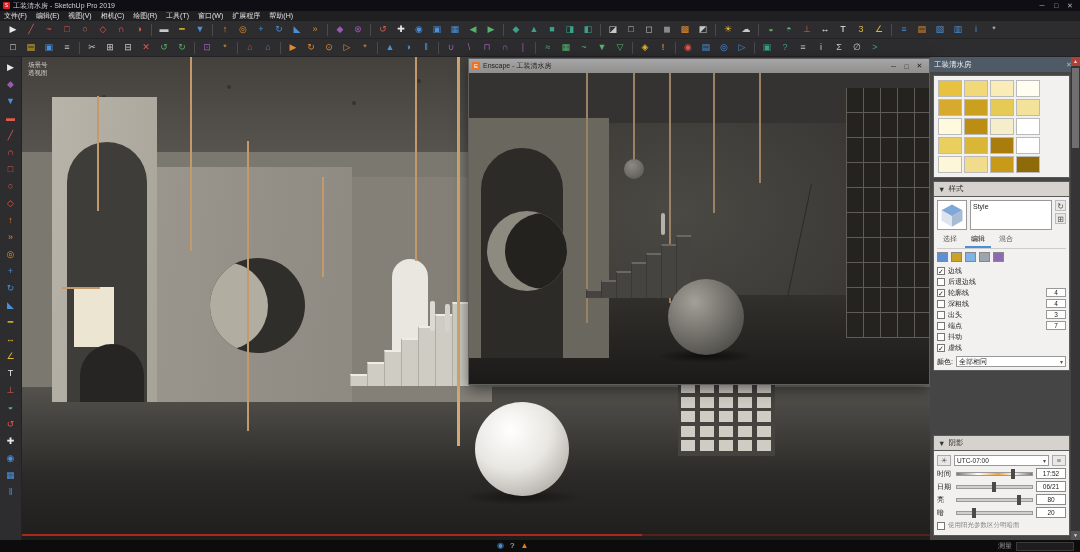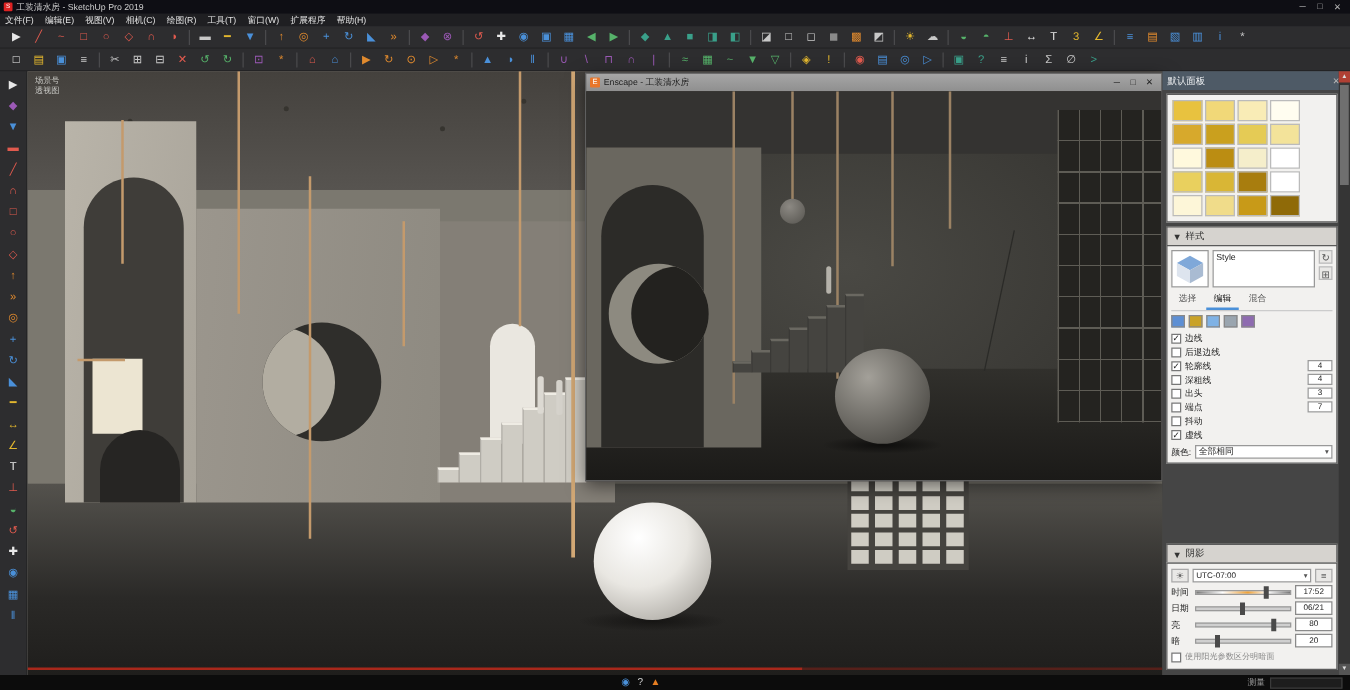--- a/index.html
+++ b/index.html
@@ -418,21 +418,21 @@
       <div class="abs" style="left:188px;top:276px;width:98px;height:14px;border-radius:50%;background:radial-gradient(rgba(0,0,0,.6),rgba(0,0,0,0) 70%);"></div>
       <div class="abs" style="left:199px;top:206px;width:76px;height:76px;border-radius:50%;background:radial-gradient(circle at 35% 30%,#a3a099,#55534e 75%,#3e3c38);"></div>
 
       <div class="abs" style="left:330px;top:110px;width:1px;height:115px;background:#2a2a27;transform:rotate(12deg);"></div>
       <div class="abs" style="left:377px;top:15px;width:83px;height:250px;background:#242320;background-image:repeating-linear-gradient(0deg,#5e5c55 0 1px,transparent 1px 25px),repeating-linear-gradient(90deg,#5e5c55 0 1px,transparent 1px 17px);"></div>
     </div>
   </div>
 
   <div class="abs" id="tray">
     <div id="tray-header">
-      <span>默认面板</span>
+      <span>工装清水房</span>
       <span class="winbtn">✕</span>
     </div>
 
     <div class="card">
       <div id="swatch-grid">
           <div class="swatch" style="background: rgb(232, 194, 63);"></div>
           <div class="swatch" style="background: rgb(241, 216, 120);"></div>
           <div class="swatch" style="background: rgb(249, 236, 182);"></div>
           <div class="swatch" style="background: rgb(255, 253, 240);"></div>
           <div class="swatch" style="background: rgb(215, 169, 44);"></div>

